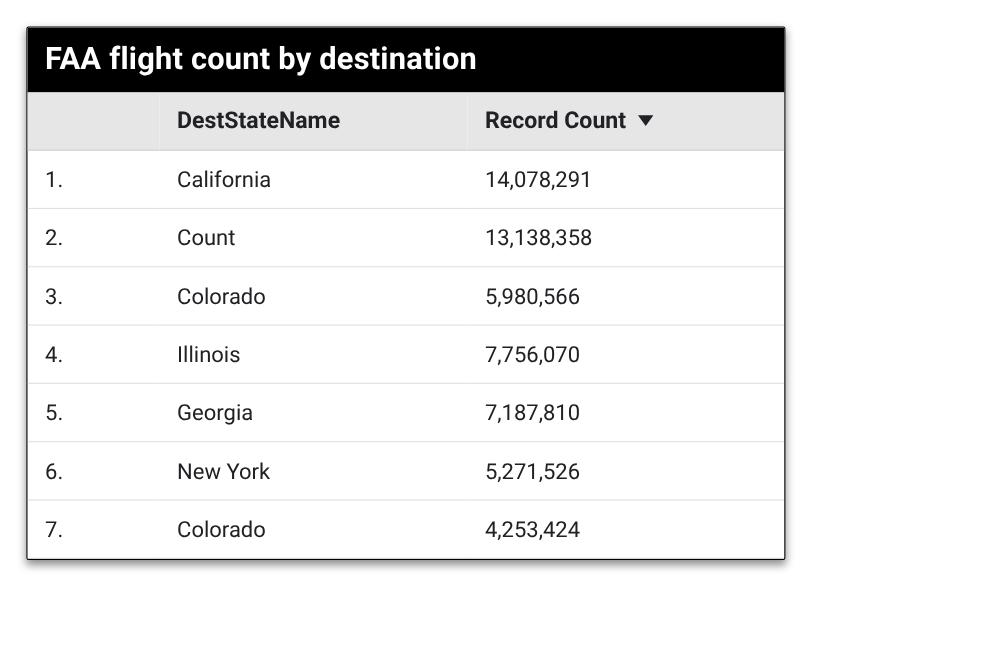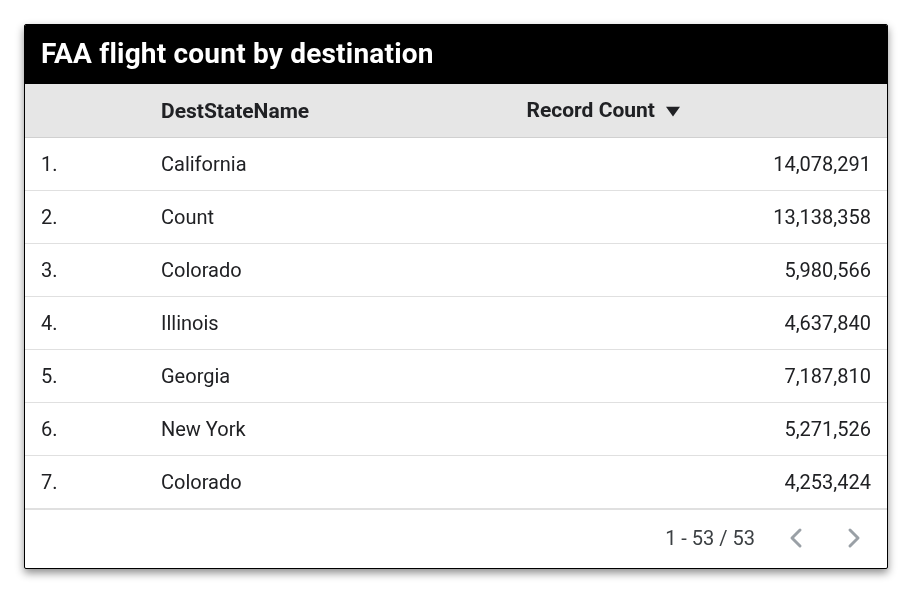--- a/index.html
+++ b/index.html
@@ -2,21 +2,21 @@
 <html><head>
   <meta charset="utf-8">
   <style>
     * { margin: 0; padding: 0; box-sizing: border-box; }
     body {
       font-family: Roboto, -apple-system, BlinkMacSystemFont, "Segoe UI", Arial, sans-serif;
       background: #fff;
       padding: 24px;
     }
     .card {
-      width: 864px;
+      width: 690px;
       border: 1px solid #000;
       box-shadow: 0 4px 8px rgba(0,0,0,0.45);
       border-radius: 2px;
       background: #fff;
       overflow: hidden;
     }
     .title-bar {
       background: #000;
       color: #fff;
       font-size: 28px;
@@ -45,21 +45,21 @@
       margin-left: 6px;
       vertical-align: middle;
     }
     tbody td {
       font-size: 20px;
       color: #202124;
       padding: 14px 16px;
       border-bottom: 1px solid #e0e0e0;
     }
     tbody td.rank { width: 120px; color: #202124; }
-    tbody td.count { text-align: right; }
+    tbody td.count { }
     .footer {
       display: flex;
       justify-content: flex-end;
       align-items: center;
       padding: 12px 20px 14px 20px;
       gap: 28px;
       font-size: 20px;
       color: #3c4043;
       border-top: 1px solid #e0e0e0;
     }
@@ -112,47 +112,32 @@
           <td class="count">13,138,358</td>
         </tr>
         <tr>
           <td class="rank">3.</td>
           <td>Colorado</td>
           <td class="count">5,980,566</td>
         </tr>
         <tr>
           <td class="rank">4.</td>
           <td>Illinois</td>
-          <td class="count">4,637,840</td>
+          <td class="count">7,756,070</td>
         </tr>
         <tr>
           <td class="rank">5.</td>
           <td>Georgia</td>
           <td class="count">7,187,810</td>
         </tr>
         <tr>
           <td class="rank">6.</td>
           <td>New York</td>
           <td class="count">5,271,526</td>
         </tr>
         <tr>
           <td class="rank">7.</td>
           <td>Colorado</td>
           <td class="count">4,253,424</td>
         </tr>
       </tbody>
   </table>
-  <div class="footer">
-    <span>1 - 53 / 53</span>
-    <div class="pager">
-      <button class="nav-btn" aria-label="Previous">
-        <svg width="20" height="24" viewBox="0 0 20 24">
-            <polyline points="13,4 5,12 13,20" fill="none" stroke="#9aa0a6" stroke-width="3" stroke-linecap="round" stroke-linejoin="round"></polyline>
-          </svg>
-      </button>
-      <button class="nav-btn" aria-label="Next">
-        <svg width="20" height="24" viewBox="0 0 20 24">
-            <polyline points="7,4 15,12 7,20" fill="none" stroke="#9aa0a6" stroke-width="3" stroke-linecap="round" stroke-linejoin="round"></polyline>
-          </svg>
-      </button>
-    </div>
-  </div>
 </div>
 
 </body></html>

